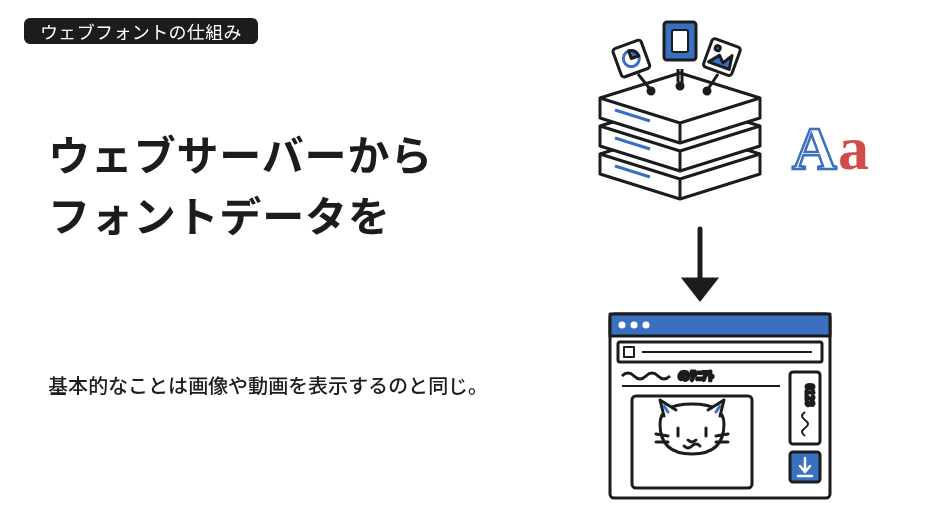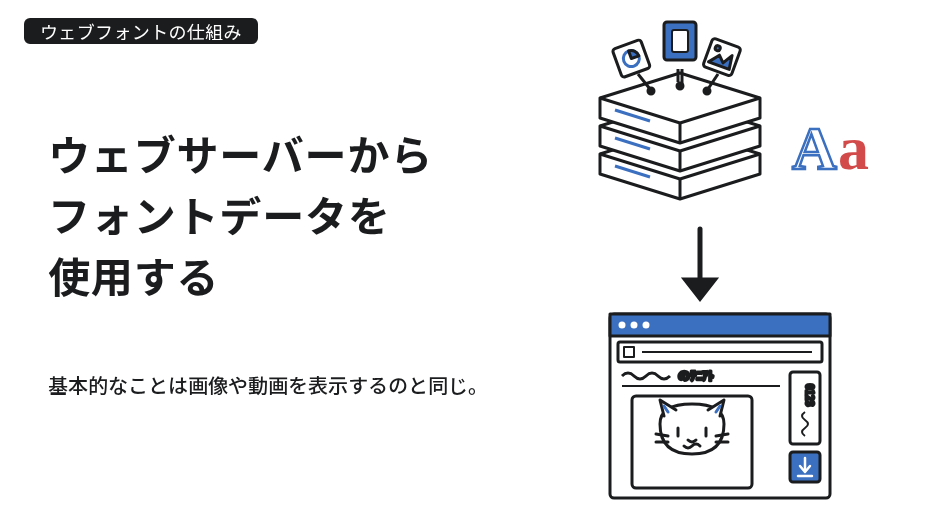--- a/index.html
+++ b/index.html
@@ -51,21 +51,20 @@
   }
 </style>
 </head>
 <body>
 
 <div class="badge">ウェブフォントの仕組み</div>
 
 <div class="title">
   <div>ウェブサーバーから</div>
   <div>フォントデータを</div>
-  <div>使用する</div>
 </div>
 
 <div class="subtitle">基本的なことは画像や動画を表示するのと同じ。</div>
 
 <div class="illustration">
 <svg width="340" height="500" viewBox="0 0 340 500">
 
   <g stroke="#1b1c1e" stroke-width="3" fill="#fff" stroke-linejoin="round">
 
     <path d="M 40 140 L 120 115 L 200 140 L 200 160 L 120 185 L 40 160 Z"></path>

